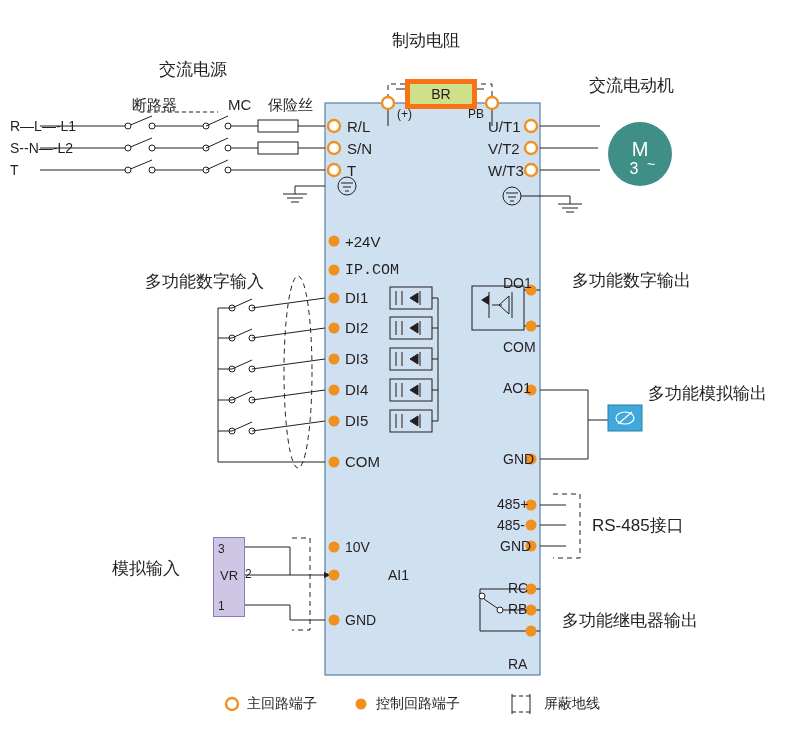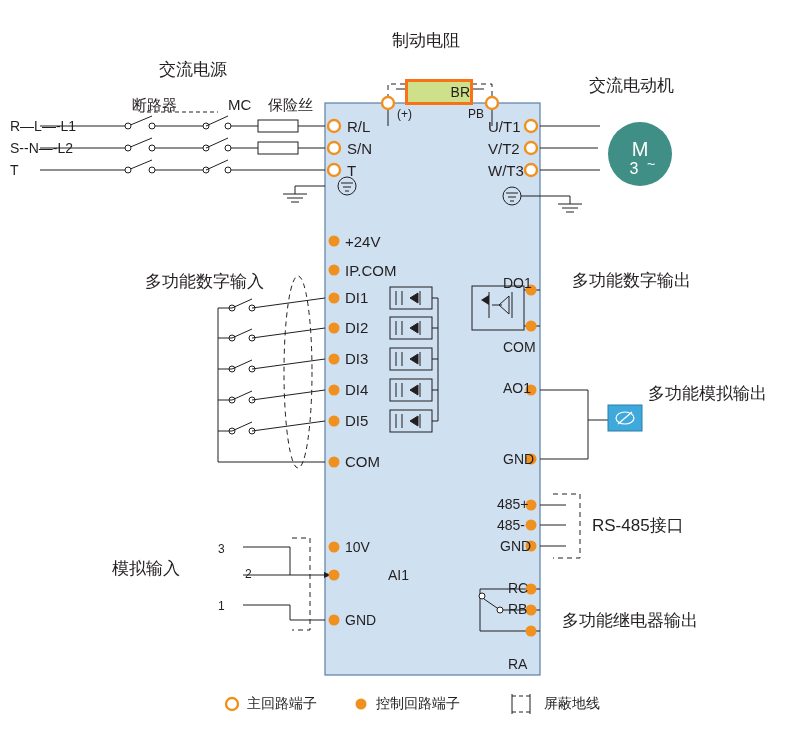--- a/index.html
+++ b/index.html
@@ -52,22 +52,22 @@
     font-size: 12px;
     color: #231f20;
   }
   .legend-txt {
     font-size: 14px;
     color: #231f20;
   }
   .br-box {
     position: absolute;
     background: #cfe08a;
-    border: 3px solid #f97316;
-    text-align: right;
+    border: 5px solid #f97316;
+    text-align: center;
     font-size: 14px;
     color: #231f20;
     line-height: 20px;
   }
   .vr-box {
     position: absolute;
     background: #cfc6e6;
     border: 1px solid #8a7bbd;
     text-align: center;
     font-size: 13px;
@@ -356,21 +356,21 @@
 
   <div class="lbl term-lg" style="left:488px; top:119px;">U/T1</div>
   <div class="lbl term-lg" style="left:488px; top:141px;">V/T2</div>
   <div class="lbl term-lg" style="left:488px; top:163px;">W/T3</div>
 
   <div class="motor-txt" style="left:624px; top:138px; width:32px; font-size:20px;">M</div>
   <div class="motor-txt" style="left:622px; top:160px; width:24px; font-size:16px;">3</div>
   <div class="motor-txt" style="left:644px; top:156px; width:14px; font-size:14px;">~</div>
 
   <div class="lbl term-lg" style="left:345px; top:234px;">+24V</div>
-  <div class="lbl term-lg" style="left:345px; top:263px;">IP.COM</div>
+  <div class="lbl term-lg" style="left:345px; top:263px;font-family:Liberation Mono, monospace;">IP.COM</div>
   <div class="lbl term-lg" style="left:345px; top:290px;">DI1</div>
   <div class="lbl term-lg" style="left:345px; top:320px;">DI2</div>
   <div class="lbl term-lg" style="left:345px; top:351px;">DI3</div>
   <div class="lbl term-lg" style="left:345px; top:382px;">DI4</div>
   <div class="lbl term-lg" style="left:345px; top:413px;">DI5</div>
   <div class="lbl term-lg" style="left:345px; top:454px;">COM</div>
 
   <div class="lbl term" style="left:345px; top:540px;">10V</div>
   <div class="lbl term" style="left:345px; top:568px;margin-left:43px;">AI1</div>
   <div class="lbl term" style="left:345px; top:613px;">GND</div>
@@ -388,20 +388,23 @@
   <div class="lbl term" style="left:508px; top:602px;">RB</div>
   <div class="lbl term" style="left:508px; top:657px;">RA</div>
 
   <div class="lbl cn" style="left:145px; top:273px;">多功能数字输入</div>
   <div class="lbl cn" style="left:572px; top:272px;">多功能数字输出</div>
   <div class="lbl cn" style="left:648px; top:385px;">多功能模拟输出</div>
   <div class="lbl cn" style="left:592px; top:517px;">RS-485接口</div>
   <div class="lbl cn" style="left:562px; top:612px;">多功能继电器输出</div>
   <div class="lbl cn" style="left:112px; top:560px;">模拟输入</div>
 
+  <div class="vr-box" style="left:213px; top:537px; width:30px; height:78px;">
+    <span style="position:absolute; left:0; right:0; top:30px; font-size:13px;">VR</span>
+  </div>
   <div class="lbl tiny" style="left:218px; top:543px;">3</div>
   <div class="lbl tiny" style="left:245px; top:568px;">2</div>
   <div class="lbl tiny" style="left:218px; top:600px;">1</div>
 
   <div class="lbl legend-txt" style="left:247px; top:696px;">主回路端子</div>
   <div class="lbl legend-txt" style="left:376px; top:696px;">控制回路端子</div>
   <div class="lbl legend-txt" style="left:544px; top:696px;">屏蔽地线</div>
 
 </div>
 

